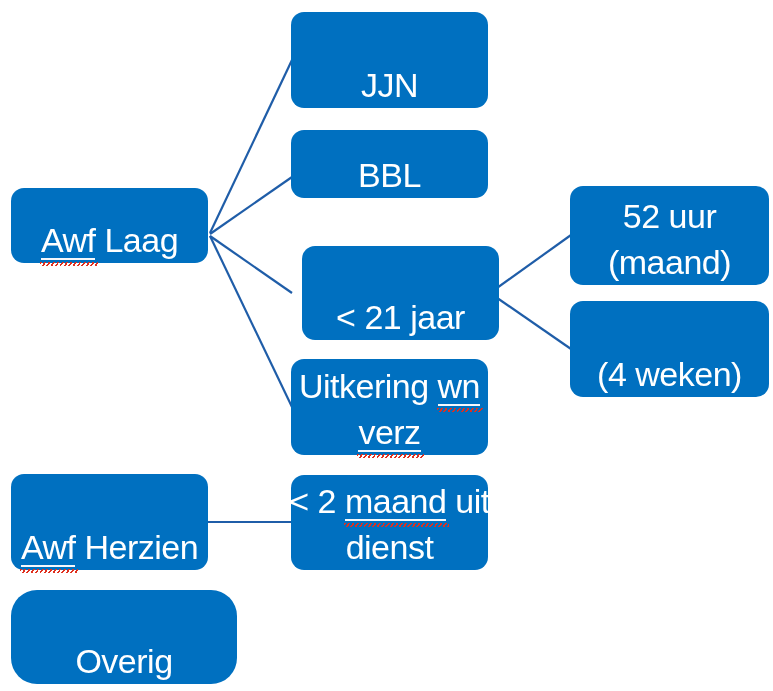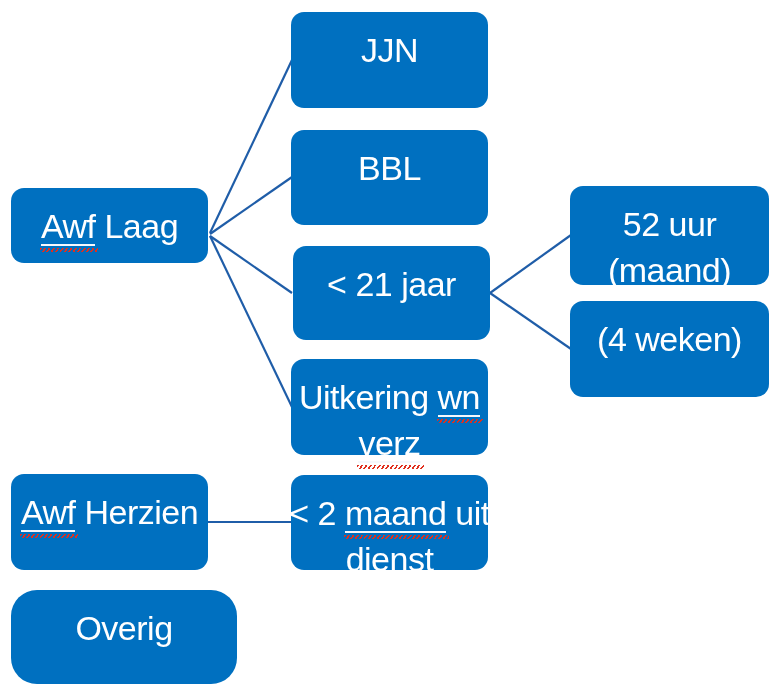--- a/index.html
+++ b/index.html
@@ -20,27 +20,27 @@
     pointer-events: none;
   }
   .node {
     position: absolute;
     background: #0070c0;
     border-radius: 13px;
     color: #ffffff;
     display: flex;
     flex-direction: column;
     align-items: center;
-    justify-content: flex-start;
+    justify-content: flex-end;
     text-align: center;
     font-size: 34px;
     line-height: 46px;
     letter-spacing: -0.5px;
     box-sizing: border-box;
-    padding: 15px 2px;
+    padding: 0 2px;
   }
   .line { white-space: nowrap; }
   
   .sq { position: relative; display: inline-block; }
   .sq::after {
     content: "";
     position: absolute; left: 0; right: 0; bottom: 3px;
     height: 2px;
     background: #f5f8fc;
   }
@@ -79,25 +79,25 @@
   </div>
 
   <div class="node" style="left:11px; top:590px; width:226px; height:94px;border-radius:26px;">
     <div class="line"><span>Overig</span></div>
   </div>
 
   <div class="node" style="left:291px; top:12px; width:197px; height:96px;">
     <div class="line"><span>JJN</span></div>
   </div>
 
-  <div class="node" style="left:291px; top:130px; width:197px; height:95px;">
+  <div class="node" style="left:291px; top:130px; width:197px; height:68px;">
     <div class="line"><span>BBL</span></div>
   </div>
 
-  <div class="node" style="left:293px; top:246px; width:197px; height:94px;">
+  <div class="node" style="left:302px; top:246px; width:197px; height:94px;">
     <div class="line"><span>&lt; 21 jaar</span></div>
   </div>
 
   <div class="node" style="left:291px; top:359px; width:197px; height:96px;">
     <div class="line"><span>Uitkering </span><span class="sq">wn</span></div>
     <div class="line"><span class="sq">verz</span></div>
   </div>
 
   <div class="node" style="left:291px; top:475px; width:197px; height:95px;">
     <div class="line"><span>&lt; 2 </span><span class="sq">maand</span><span> uit</span></div>

